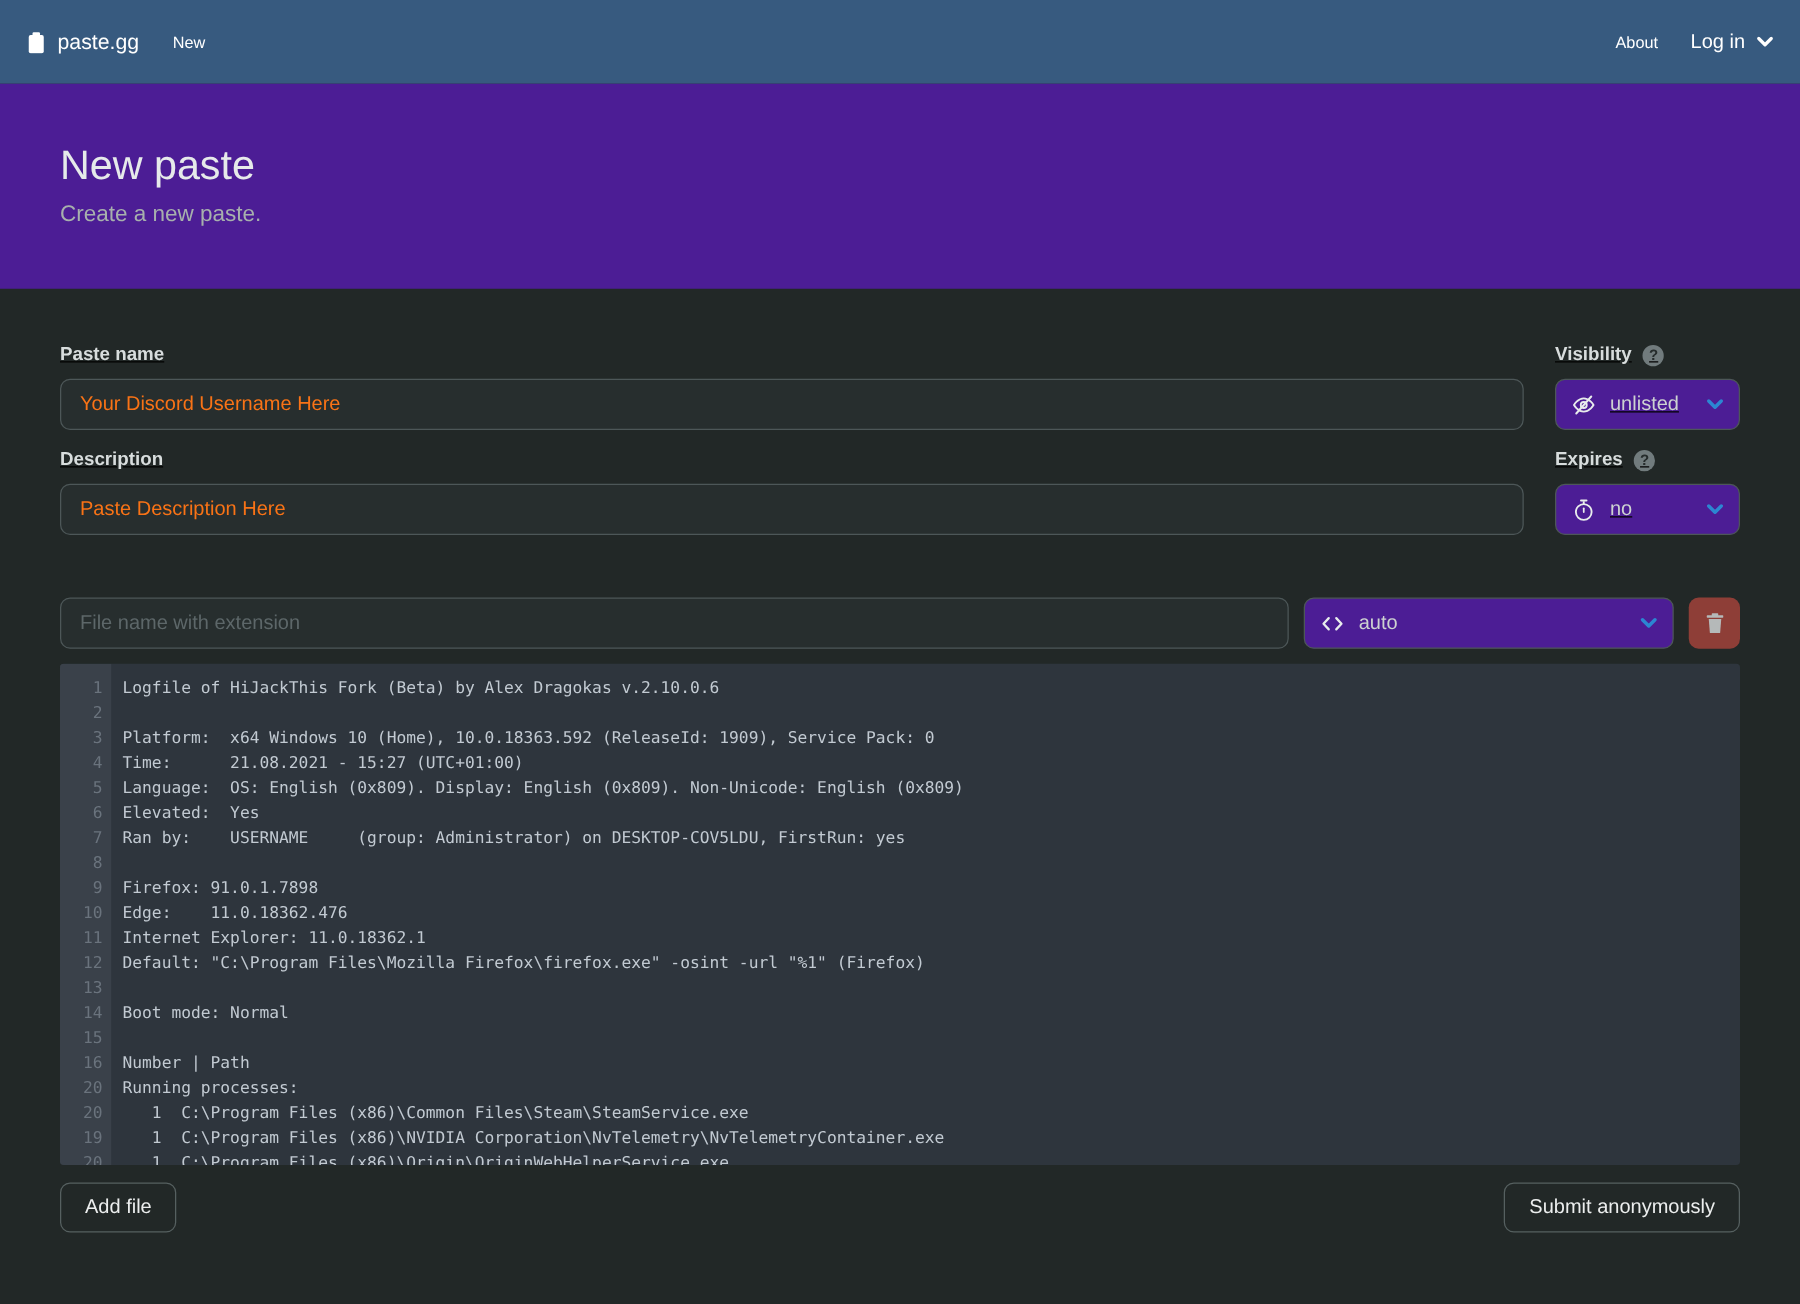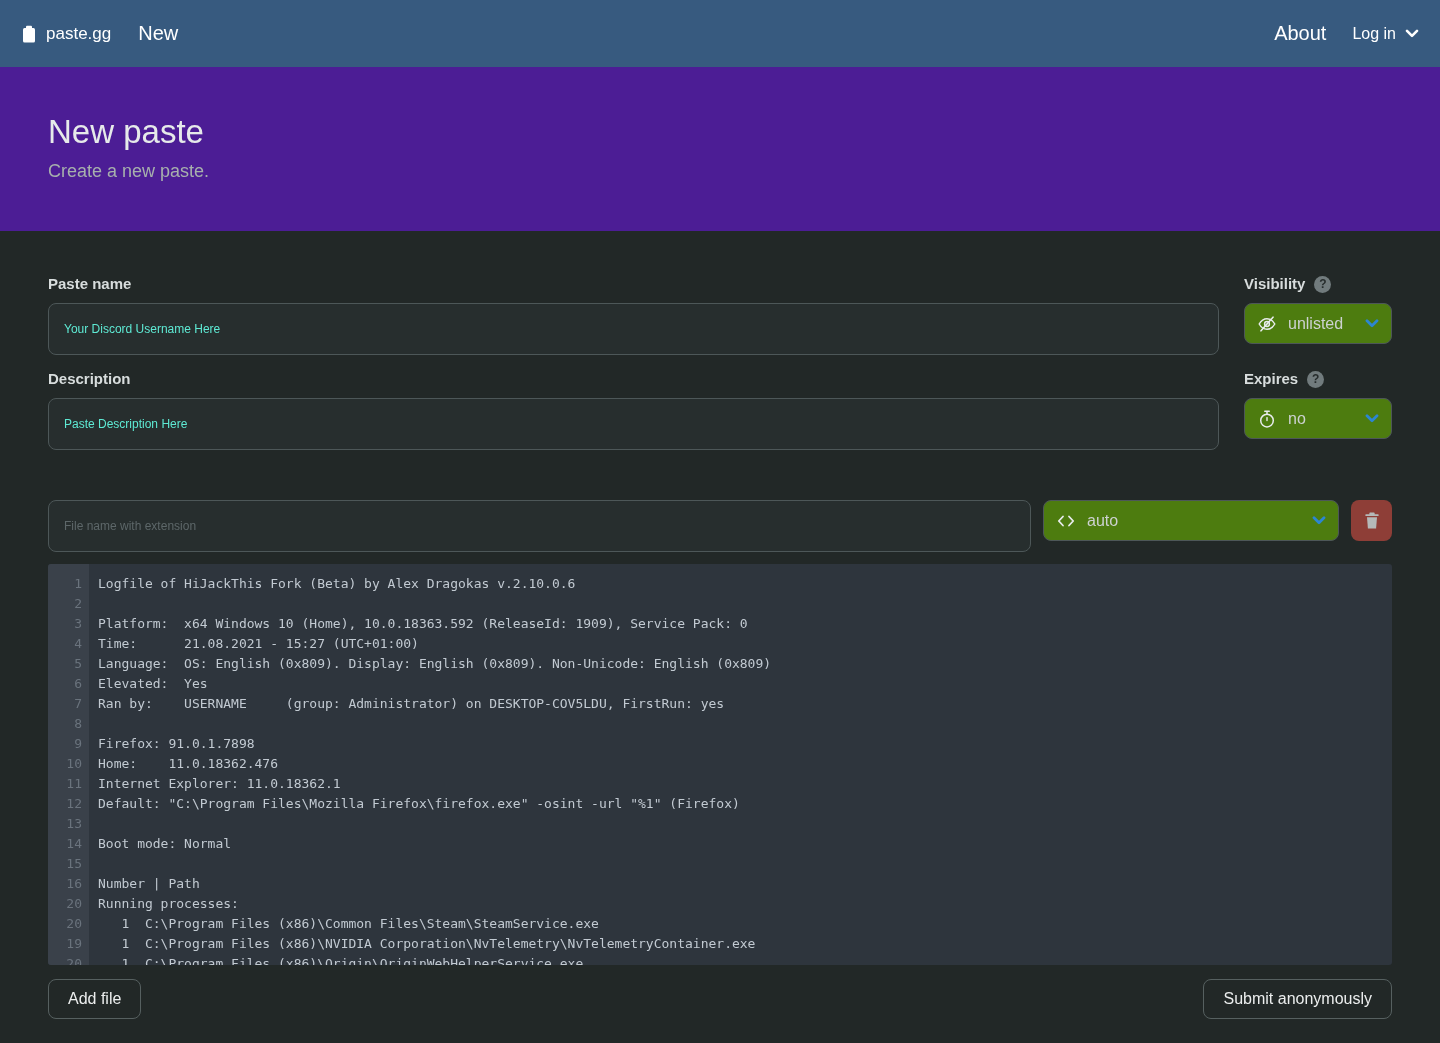--- a/index.html
+++ b/index.html
@@ -9,53 +9,53 @@
     font-family:"Liberation Sans", sans-serif;
     -webkit-font-smoothing:antialiased;
   }
 
   
   .navbar {
     height:67px; background:#375a7f; display:flex; align-items:center;
     padding:0 21px; color:#ffffff;
   }
   .brand { display:flex; align-items:center; gap:9px; font-size:17px; color:#ffffff; cursor:pointer; }
-  .nav-link { margin-left:27px; font-size:20px; color:#ffffff; cursor:pointer;text-align:center; }
+  .nav-link { margin-left:27px; font-size:13px; color:#ffffff; cursor:pointer;text-align:center; }
   .nav-spacer { flex:1; }
   .nav-right { display:flex; align-items:center; }
   .nav-right .nav-link { margin-left:0; }
   .login-group { display:flex; align-items:center; gap:9px; margin-left:26px; cursor:pointer; }
 
   
   .hero { background:#4c1d95; padding:46px 48px 49px; }
   .hero-title { font-size:33px; line-height:38px; font-weight:400; color:#e6eaea; }
   .hero-sub { font-size:18px; line-height:22px; color:#a7b0ad; margin-top:9px; }
 
   
   .main { padding:44px 48px 0; }
   .form-grid {
-    display:grid; grid-template-columns:1fr 148px; column-gap:25px; row-gap:15px;
+    display:grid; grid-template-columns:1fr 148px; column-gap:25px; row-gap:15px;text-decoration:underline;
   }
   .field-label {
     font-weight:bold; font-size:15px; line-height:18px; color:#d8dddd;
     margin-bottom:10px; display:flex; align-items:center; gap:9px;
   }
   .help-icon {
     width:17px; height:17px; border-radius:50%; background:#717b7d; color:#262c2c;
     font-size:12px; font-weight:bold; display:inline-flex; align-items:center;
     justify-content:center; cursor:pointer;
   }
   .text-input {
-    width:100%; height:52px; background:#272e2e; border:1px solid #4d5758;
-    border-radius:8px; color:#5eead4; font-size:12px; padding:0 15px;
+    width:100%; height:41px; background:#272e2e; border:1px solid #4d5758;
+    border-radius:8px; color:#f97316; font-size:16px; padding:0 15px;
     font-family:"Liberation Sans", sans-serif; outline:none;
   }
   .text-input::placeholder { color:#5d6769; }
   .select-box {
-    height:41px; background:#4d7c0f; border:1px solid #4d5758; border-radius:8px;
+    height:41px; background:#4c1d95; border:1px solid #4d5758; border-radius:8px;
     display:flex; align-items:center; padding:0 12px; gap:11px; color:#cdd2d1;
     font-size:16px; cursor:pointer;
   }
   .select-box .chev { margin-left:auto; display:flex; }
 
   
   .file-section { margin-top:50px; }
   .file-row { display:flex; gap:12px; }
   .file-name-wrap { flex:1;border-radius:14px; }
   .lang-select { width:296px; flex:none; }
@@ -240,21 +240,21 @@
       <div class="code-area">
           <div class="cl">Logfile of HiJackThis Fork (Beta) by Alex Dragokas v.2.10.0.6</div>
           <div class="cl"></div>
           <div class="cl">Platform:  x64 Windows 10 (Home), 10.0.18363.592 (ReleaseId: 1909), Service Pack: 0</div>
           <div class="cl">Time:      21.08.2021 - 15:27 (UTC+01:00)</div>
           <div class="cl">Language:  OS: English (0x809). Display: English (0x809). Non-Unicode: English (0x809)</div>
           <div class="cl">Elevated:  Yes</div>
           <div class="cl">Ran by:    USERNAME     (group: Administrator) on DESKTOP-COV5LDU, FirstRun: yes</div>
           <div class="cl"></div>
           <div class="cl">Firefox: 91.0.1.7898</div>
-          <div class="cl">Home:    11.0.18362.476</div>
+          <div class="cl">Edge:    11.0.18362.476</div>
           <div class="cl">Internet Explorer: 11.0.18362.1</div>
           <div class="cl">Default: "C:\Program Files\Mozilla Firefox\firefox.exe" -osint -url "%1" (Firefox)</div>
           <div class="cl"></div>
           <div class="cl">Boot mode: Normal</div>
           <div class="cl"></div>
           <div class="cl">Number | Path</div>
           <div class="cl">Running processes:</div>
           <div class="cl">   1  C:\Program Files (x86)\Common Files\Steam\SteamService.exe</div>
           <div class="cl">   1  C:\Program Files (x86)\NVIDIA Corporation\NvTelemetry\NvTelemetryContainer.exe</div>
           <div class="cl">   1  C:\Program Files (x86)\Origin\OriginWebHelperService.exe</div>

